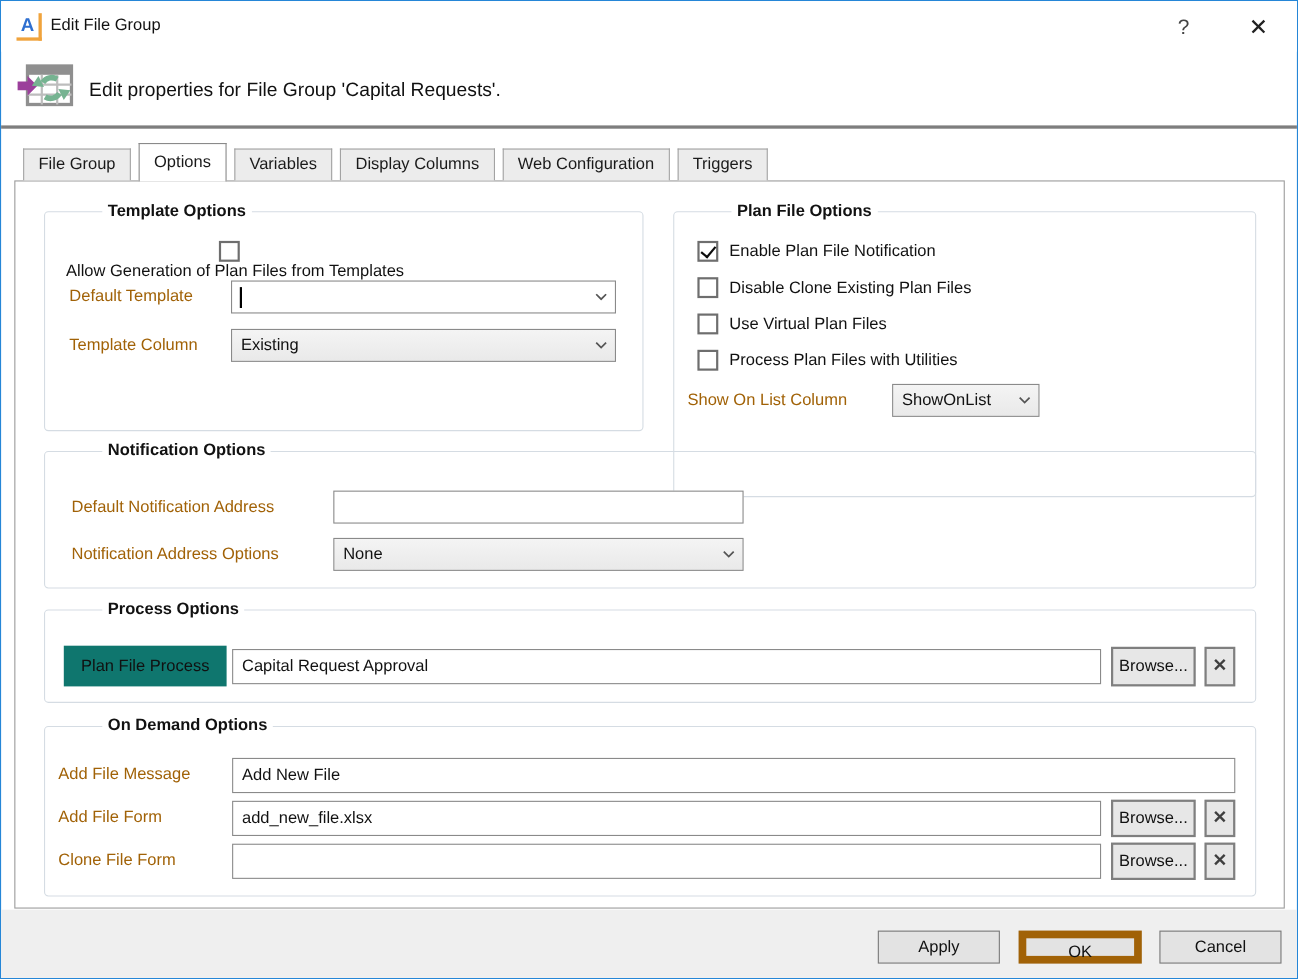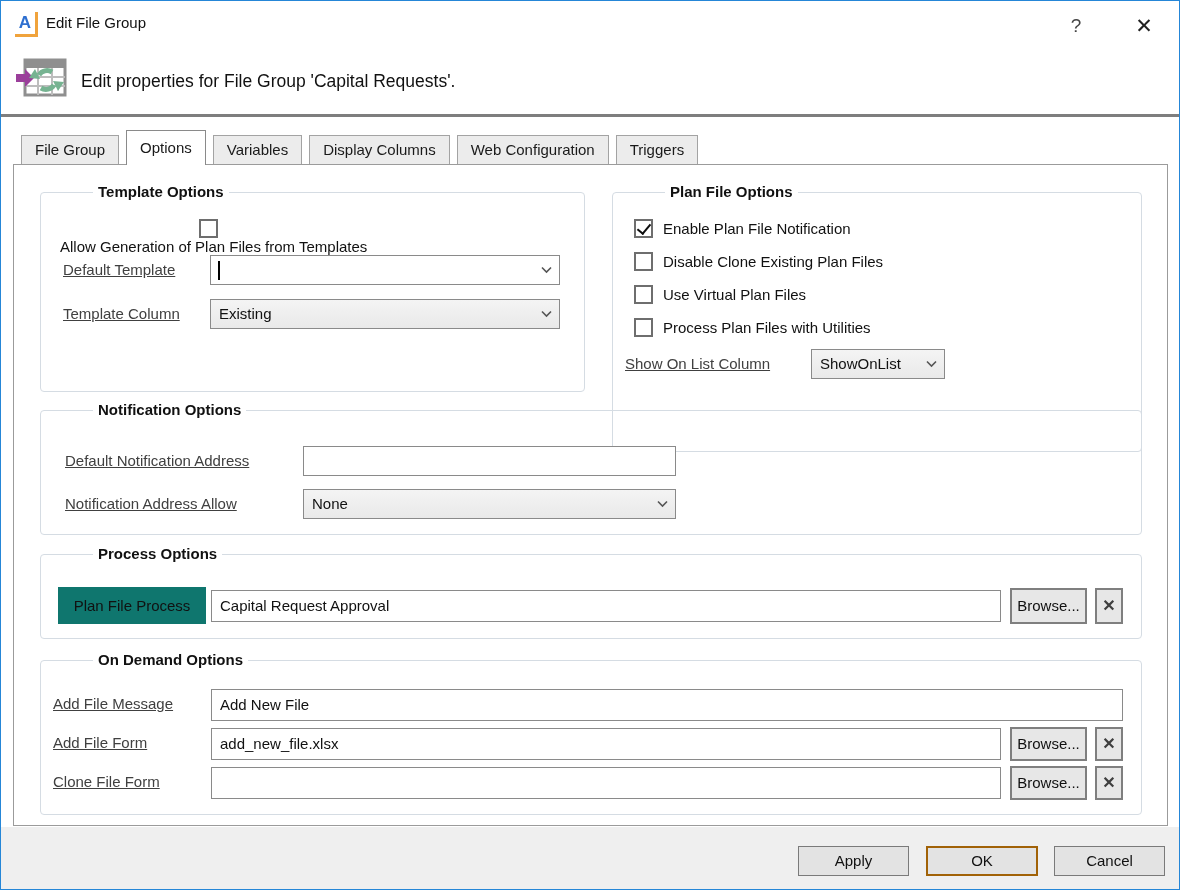--- a/index.html
+++ b/index.html
@@ -49,21 +49,21 @@
     position:absolute; left:12px; top:163px; width:1155px; height:662px;
     background:#fff; border:1px solid #9b9b9b; z-index:2;
   }
 
   .groupbox { position:absolute; border:1px solid #d5dce3; border-radius:4px; }
   .groupbox-title {
     position:absolute; top:-10px; left:8px; background:#fff; padding:0 5px;
     font-weight:bold; font-size:15px; color:#111; white-space:nowrap;margin-left:44px;
   }
 
-  .field-label { position:absolute; font-size:15px; color:#404040; white-space:nowrap;text-decoration:underline; }
+  .field-label { position:absolute; font-size:15px; color:#a16207; white-space:nowrap; }
 
   .checkbox-row { position:absolute; display:flex; align-items:center; }
   .checkbox {
     width:19px; height:19px; background:#fff; border:2px solid #6e6e6e;
     position:relative; flex:0 0 auto; cursor:default;
   }
   .checkbox.checked::after {
     content:""; position:absolute; left:4px; top:0px; width:6px; height:11px;
     border-right:2.5px solid #0c0c0c; border-bottom:2.5px solid #0c0c0c;
     transform:rotate(40deg);
@@ -100,21 +100,21 @@
     display:flex; align-items:center; justify-content:center;
   }
 
   
   .footer { position:absolute; left:0; top:826px; width:100%; height:64px; background:#efefef; }
   .footer-btn {
     position:absolute; top:19px; width:111px; height:30px; background:#e3e3e3;
     border:1px solid #7a7a7a; font-size:15px; color:#111; text-align:center;
     line-height:28px; cursor:default;
   }
-  .footer-btn.default { border:2px solid #a16207; line-height:26px; width:112px; }
+  .footer-btn.default { border:7px solid #a16207; line-height:26px; width:112px; }
 </style>
 </head>
 <body>
 
 <div class="window">
 
   <div class="titlebar">
     <div class="app-icon">A</div>
     <div class="window-title">Edit File Group</div>
     <div class="help-btn">?</div>
@@ -197,21 +197,21 @@
           </svg>
       </div>
     </div>
 
     <div class="groupbox" style="left:26px; top:245px; width:1102px; height:125px;">
       <div class="groupbox-title">Notification Options</div>
       <div class="field-label" style="left:24px; top:41px;">Default Notification Address</div>
       <div class="textbox" style="left:262px; top:35px; width:373px; height:30px;">
         <span></span>
       </div>
-      <div class="field-label" style="left:24px; top:84px;">Notification Address Allow</div>
+      <div class="field-label" style="left:24px; top:84px;">Notification Address Options</div>
       <div class="combo" style="left:262px; top:78px; width:373px; height:30px;">
         <span>None</span>
         <svg class="chevron" width="11" height="7" viewBox="0 0 11 7">
           <polyline points="1,1 5.5,5.5 10,1" fill="none" stroke="#555" stroke-width="1.6"></polyline>
           </svg>
       </div>
     </div>
 
     <div class="groupbox" style="left:26px; top:389px; width:1102px; height:85px;">
       <div class="groupbox-title">Process Options</div>

